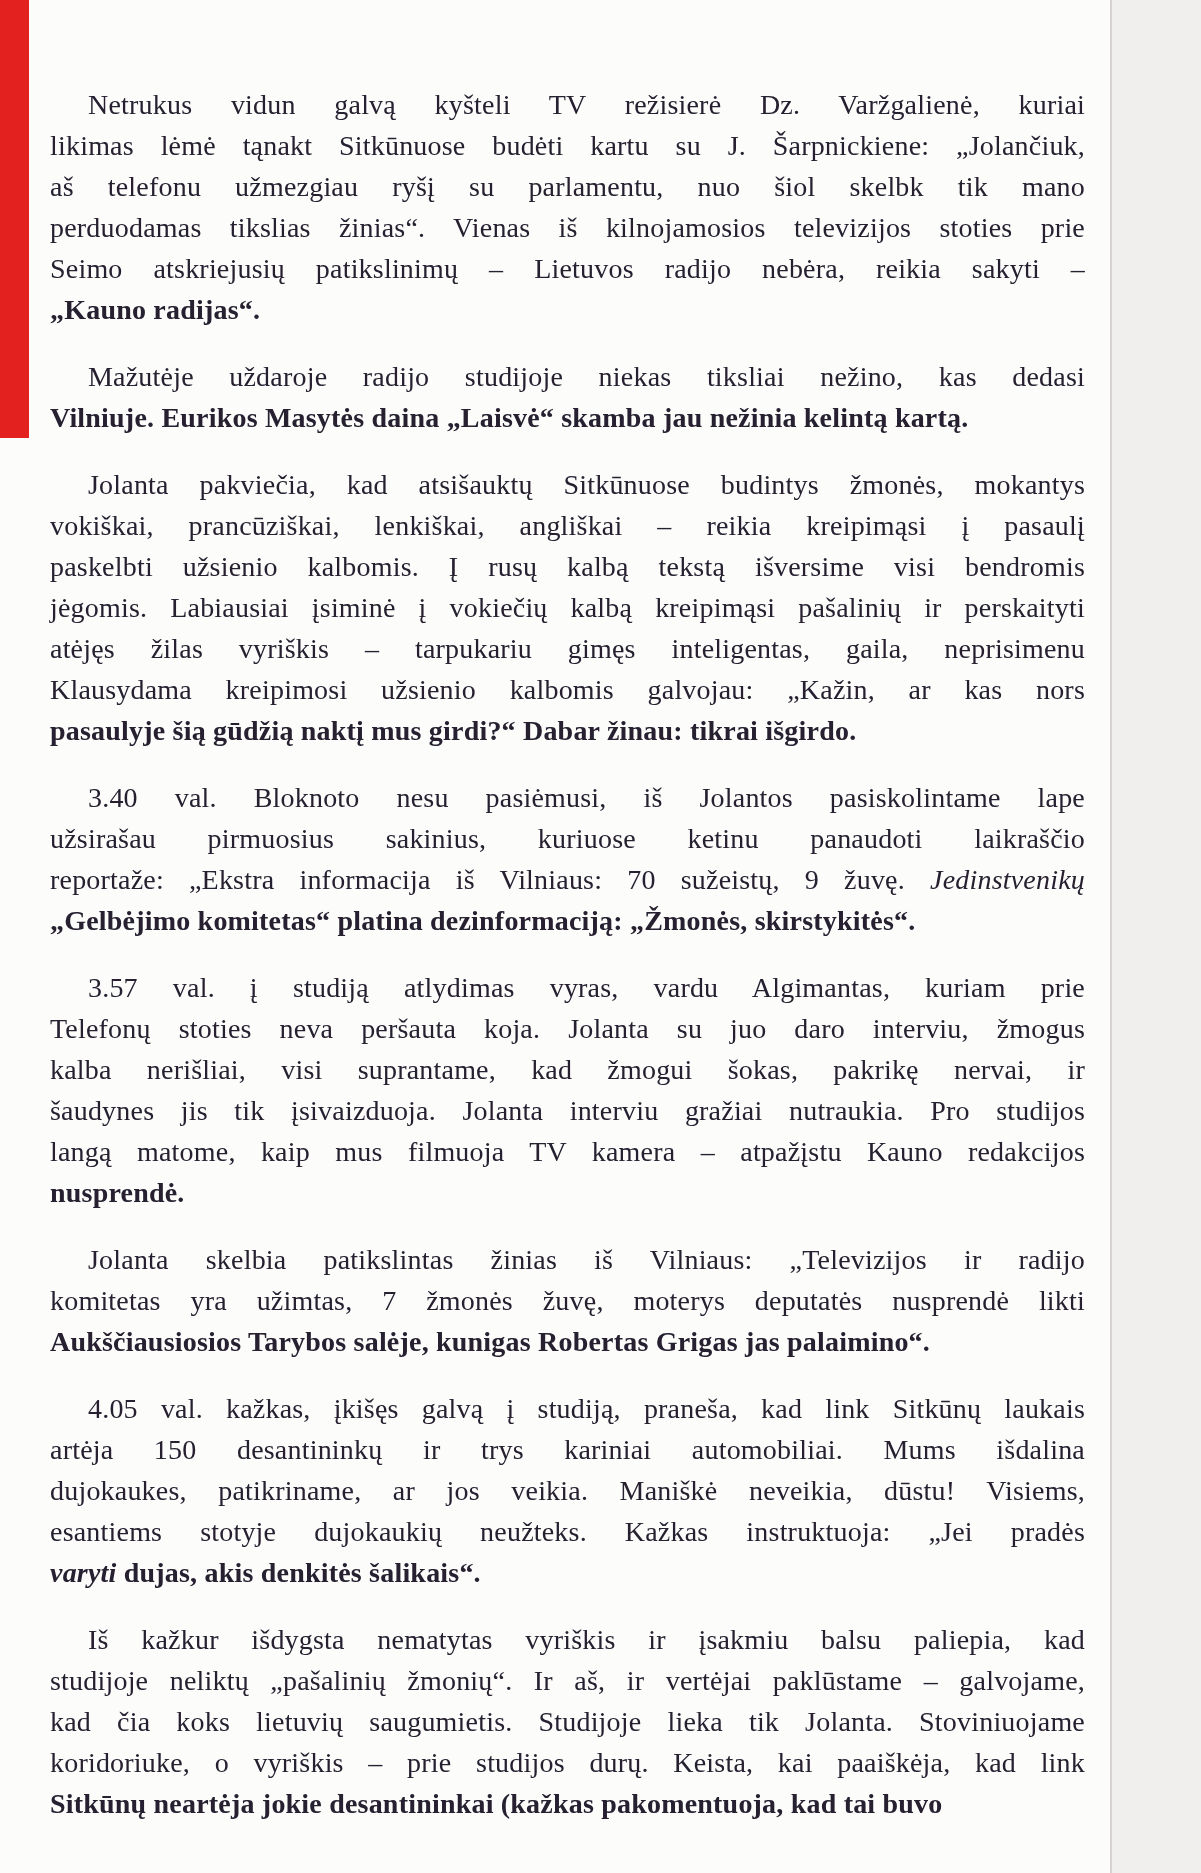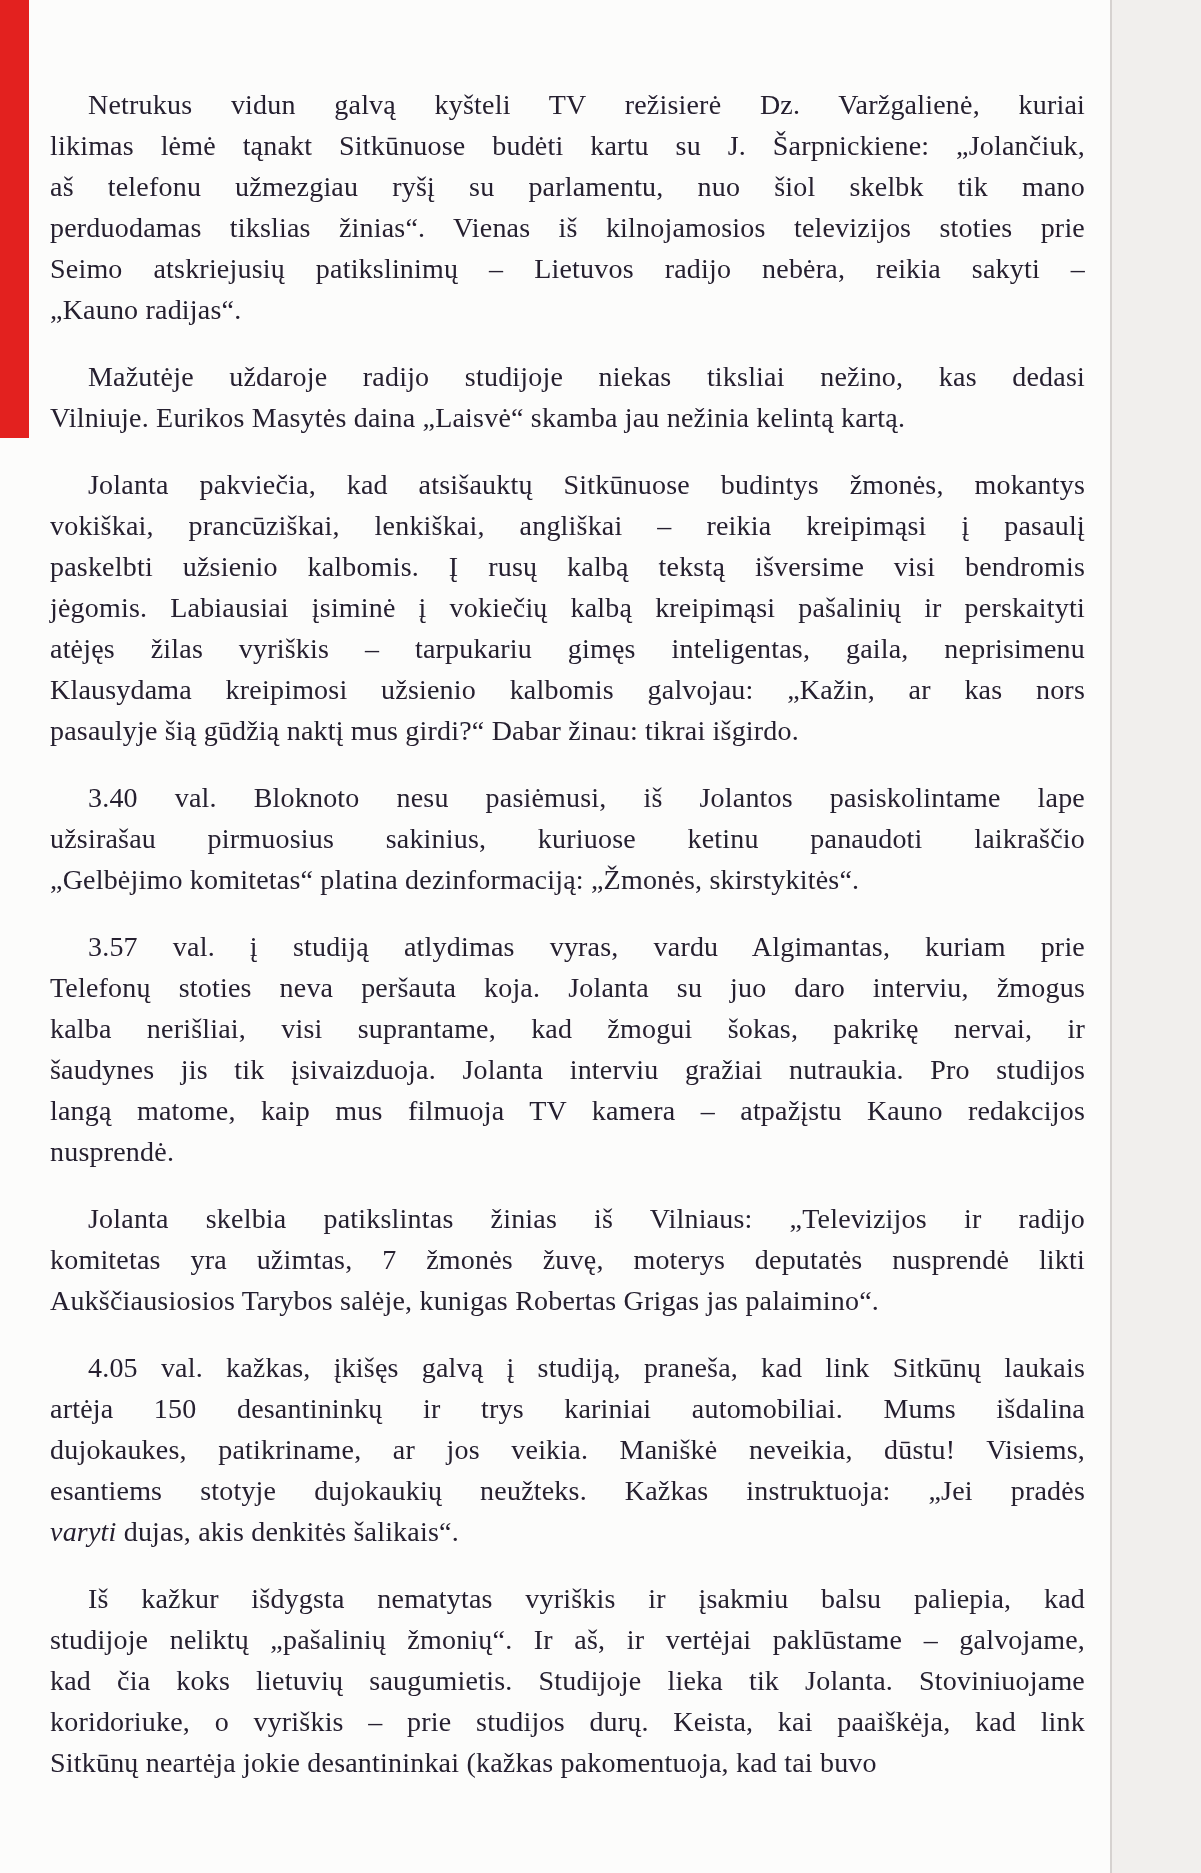--- a/index.html
+++ b/index.html
@@ -60,20 +60,21 @@
     text-align: justify;
     text-align-last: justify;
     white-space: normal;
     overflow: visible;
   }
   .line:first-child {
     padding-left: 38px;
   }
   .line.last {
     text-align-last: left;
+    font-weight: bold;
   }
   .line em {
     font-style: italic;
   }
 </style>
 </head>
 <body style="background: rgb(252, 252, 251);">
 
 <div class="page">
   <div class="red-strip" style="background: rgb(227, 33, 31);"></div>
@@ -97,20 +98,21 @@
         <div class="line">vokiškai, prancūziškai, lenkiškai, angliškai – reikia kreipimąsi į pasaulį</div>
         <div class="line">paskelbti užsienio kalbomis. Į rusų kalbą tekstą išversime visi bendromis</div>
         <div class="line">jėgomis. Labiausiai įsiminė į vokiečių kalbą kreipimąsi pašalinių ir perskaityti</div>
         <div class="line">atėjęs žilas vyriškis – tarpukariu gimęs inteligentas, gaila, neprisimenu</div>
         <div class="line">Klausydama kreipimosi užsienio kalbomis galvojau: „Kažin, ar kas nors</div>
         <div class="line last">pasaulyje šią gūdžią naktį mus girdi?“ Dabar žinau: tikrai išgirdo.</div>
       </div>
       <div class="paragraph">
         <div class="line">3.40 val. Bloknoto nesu pasiėmusi, iš Jolantos pasiskolintame lape</div>
         <div class="line">užsirašau pirmuosius sakinius, kuriuose ketinu panaudoti laikraščio</div>
+        <div class="line">reportaže: „Ekstra informacija iš Vilniaus: 70 sužeistų, 9 žuvę. <em>Jedinstvenikų</em></div>
         <div class="line last">„Gelbėjimo komitetas“ platina dezinformaciją: „Žmonės, skirstykitės“.</div>
       </div>
       <div class="paragraph">
         <div class="line">3.57 val. į studiją atlydimas vyras, vardu Algimantas, kuriam prie</div>
         <div class="line">Telefonų stoties neva peršauta koja. Jolanta su juo daro interviu, žmogus</div>
         <div class="line">kalba nerišliai, visi suprantame, kad žmogui šokas, pakrikę nervai, ir</div>
         <div class="line">šaudynes jis tik įsivaizduoja. Jolanta interviu gražiai nutraukia. Pro studijos</div>
         <div class="line">langą matome, kaip mus filmuoja TV kamera – atpažįstu Kauno redakcijos</div>
         <div class="line last">nusprendė.</div>
       </div>

